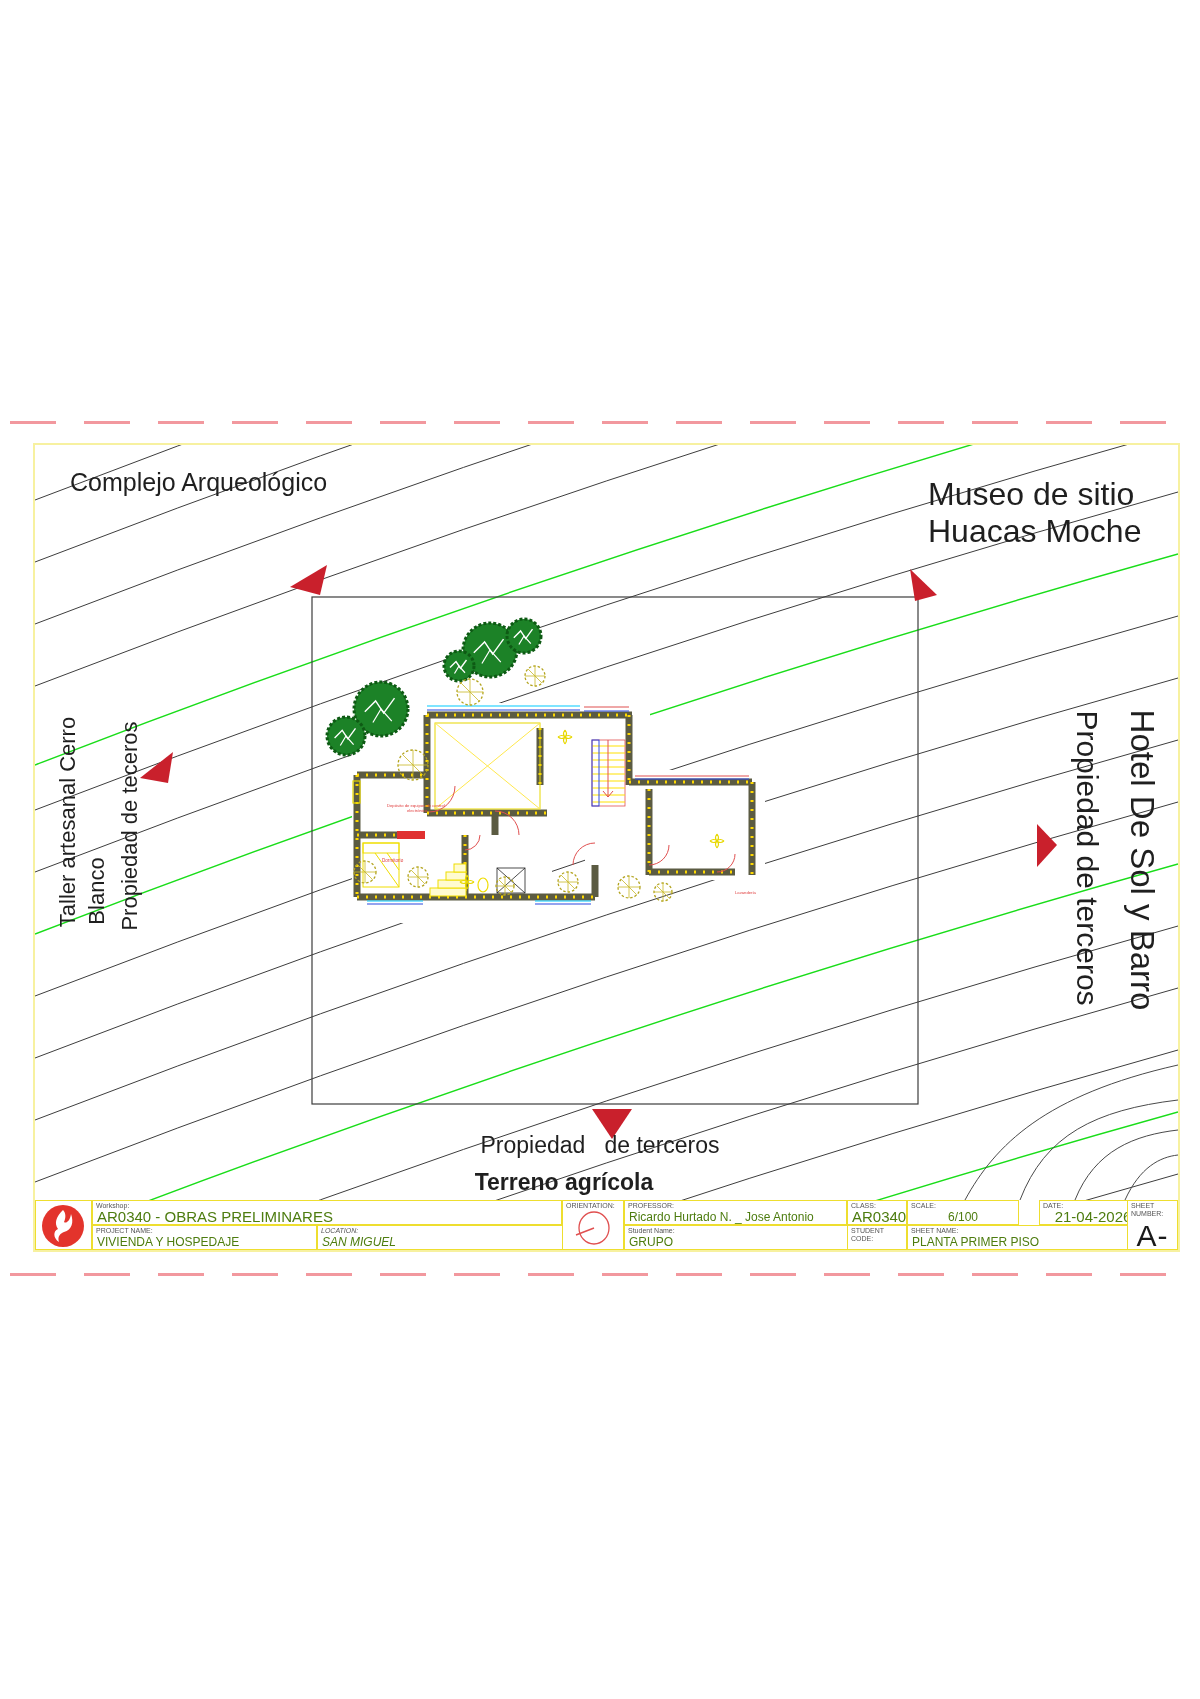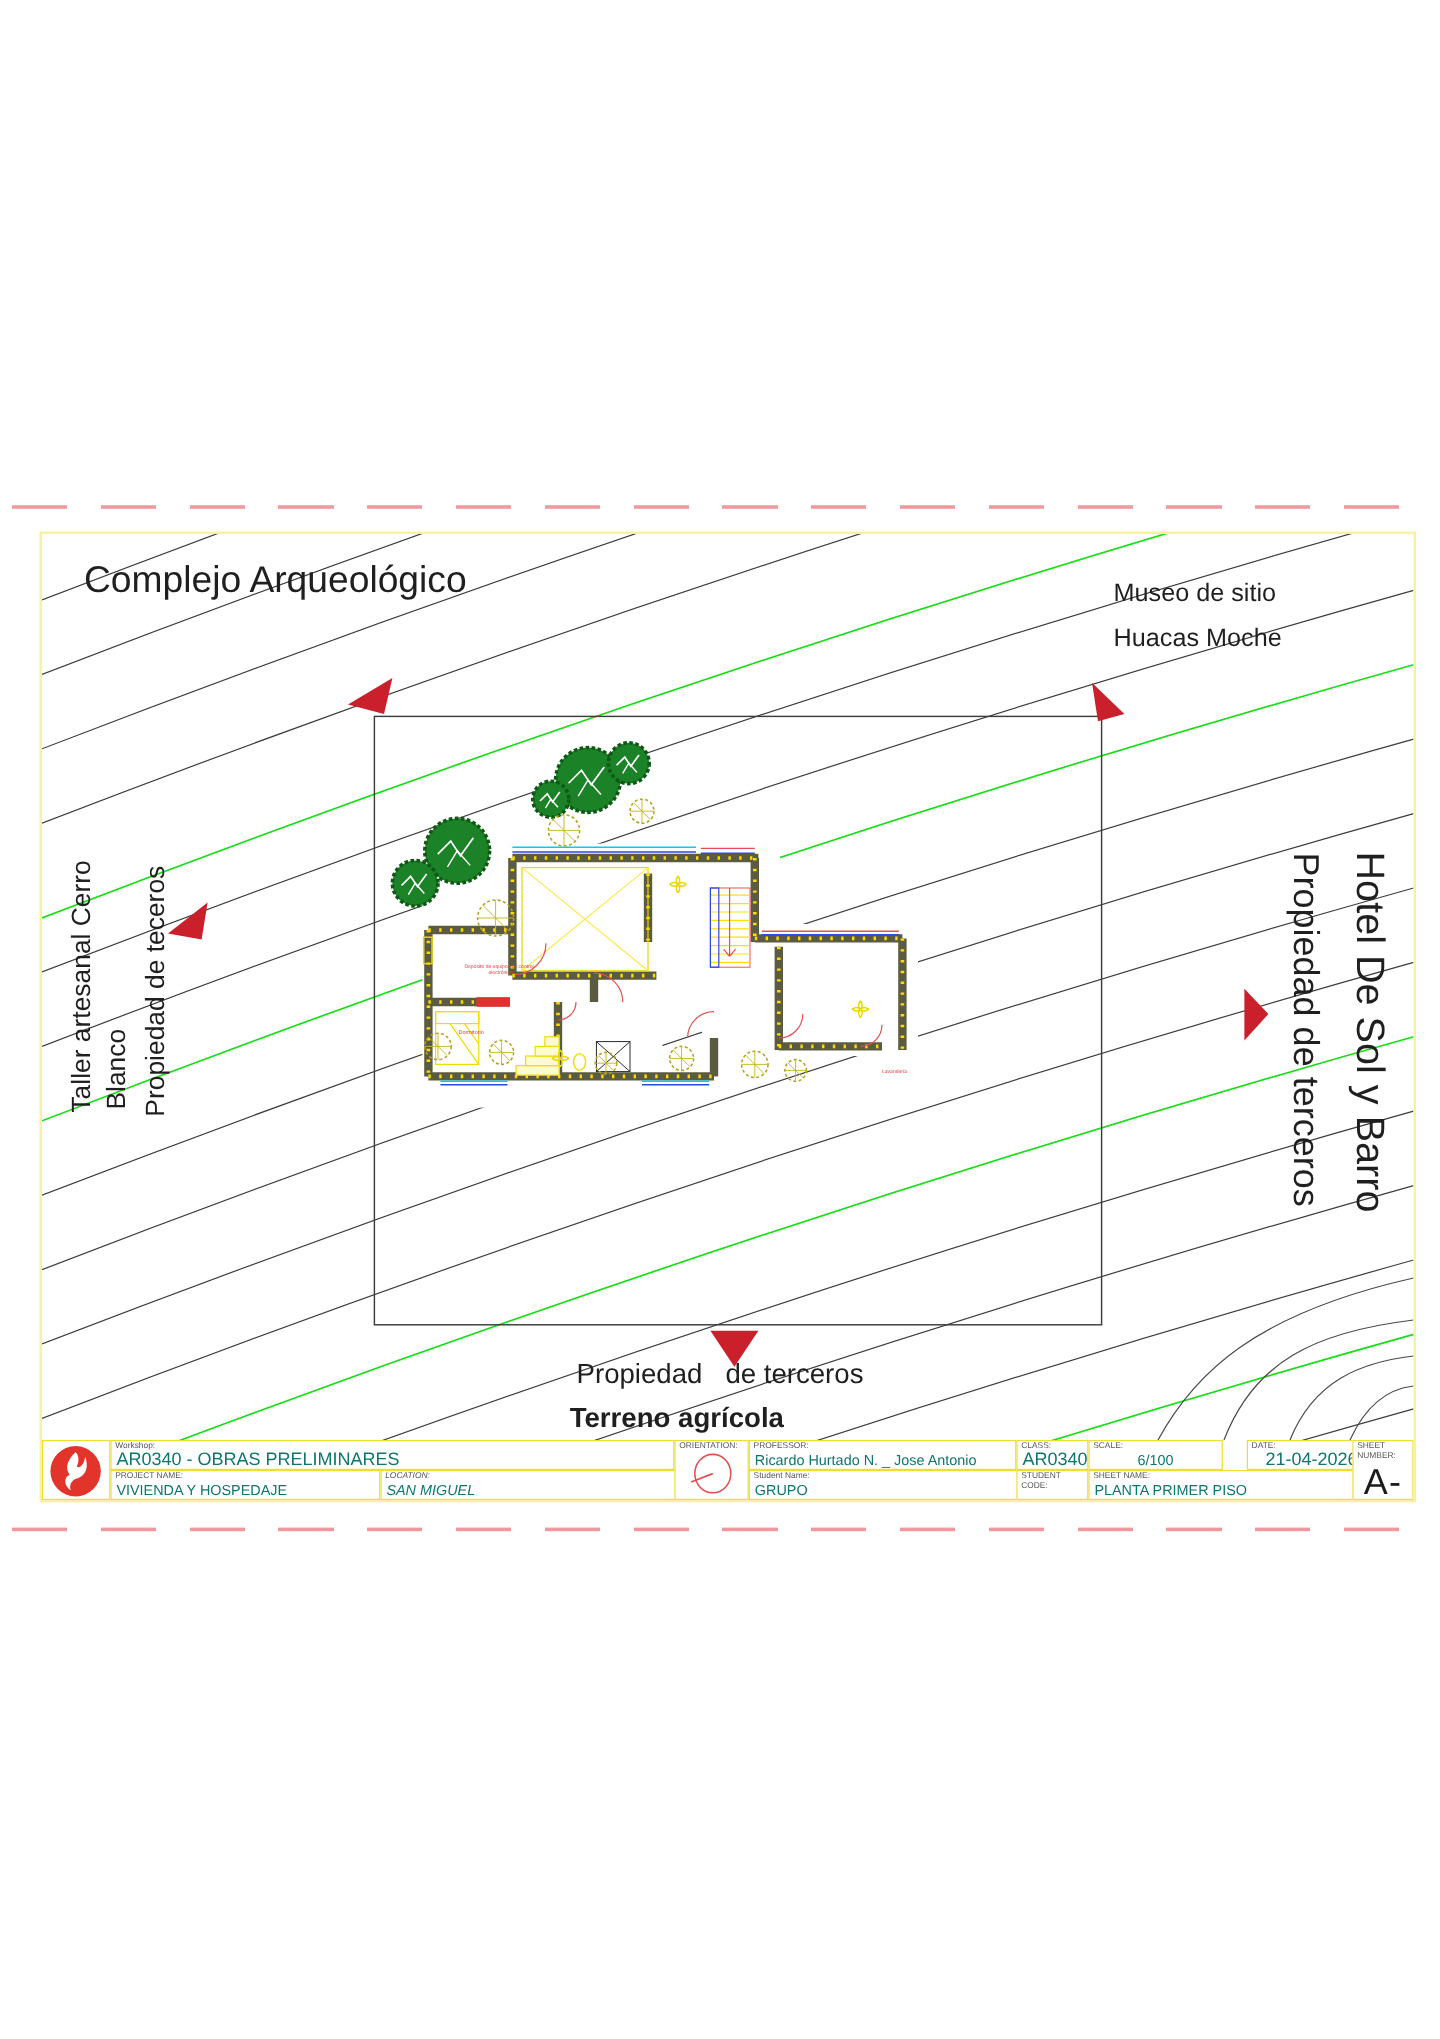--- a/index.html
+++ b/index.html
@@ -12,21 +12,21 @@
   .site-svg{position:absolute;left:0;top:0;}
   .ann{position:absolute;white-space:nowrap;color:#1f1f1f;}
   .ann .l{display:block;}
   .rot{transform:translate(-50%,-50%) rotate(90deg);}
   .rotl{transform:translate(-50%,-50%) rotate(-90deg);}
   .ctr{transform:translate(-50%,-50%);white-space:pre;}
   
   .tb{position:absolute;left:0;bottom:0;width:1143px;height:50px;background:#fff;}
   .cell{position:absolute;border:1px solid #eede2f;box-sizing:border-box;background:#fff;}
   .cell .lab{font-size:7px;color:#555;padding:1px 0 0 3px;line-height:8px;}
-  .cell .val{font-size:12px;color:#0f766e;padding:0 0 0 4px;line-height:14px;}
+  .cell .val{font-size:12px;color:#4d7c0f;padding:0 0 0 4px;line-height:14px;}
   .val.big{font-size:15px;}
   .val.center{text-align:center;padding:0;}
   .sheetnum{font-size:30px;text-align:center;line-height:36px;letter-spacing:1px;}
 </style>
 </head>
 <body>
 
 <div class="canvas">
 
   <div class="dashline" style="top:421px"></div>
@@ -290,24 +290,24 @@
         <div class="lab">DATE:</div>
         <div class="val center big">21-04-2026</div>
       </div>
       <div class="cell" style="left:1092px;top:0;width:51px;height:50px;">
         <div class="lab">SHEET NUMBER:</div>
         <div class="sheetnum">A-00</div>
       </div>
     </div>
   </div>
 
-  <div class="ann" style="left:70px;top:464px;font-size:31px;line-height:37px;">
+  <div class="ann" style="left:70px;top:464px;font-size:25px;line-height:37px;">
     <span class="l">Complejo Arqueológico</span>
   </div>
-  <div class="ann" style="left:928px;top:476px;font-size:21px;line-height:37px;">
+  <div class="ann" style="left:928px;top:476px;font-size:32px;line-height:37px;">
     <span class="l">Museo de sitio</span>
     <span class="l">Huacas Moche</span>
   </div>
   <div class="ann rotl" style="left:68px;top:822px;font-size:22px;">Taller artesanal Cerro</div>
   <div class="ann rotl" style="left:97px;top:891px;font-size:22px;">Blanco</div>
   <div class="ann rotl" style="left:130px;top:826px;font-size:22px;">Propiedad de teceros</div>
   <div class="ann rot" style="left:1087px;top:858px;font-size:30px;">Propiedad de terceros</div>
   <div class="ann rot" style="left:1142px;top:860px;font-size:33px;">Hotel De Sol y Barro</div>
   <div class="ann ctr" style="left:600px;top:1145px;font-size:23px;">Propiedad   de terceros</div>
   <div class="ann ctr" style="left:564px;top:1182px;font-size:23px;font-weight:bold;">Terreno agrícola</div>

